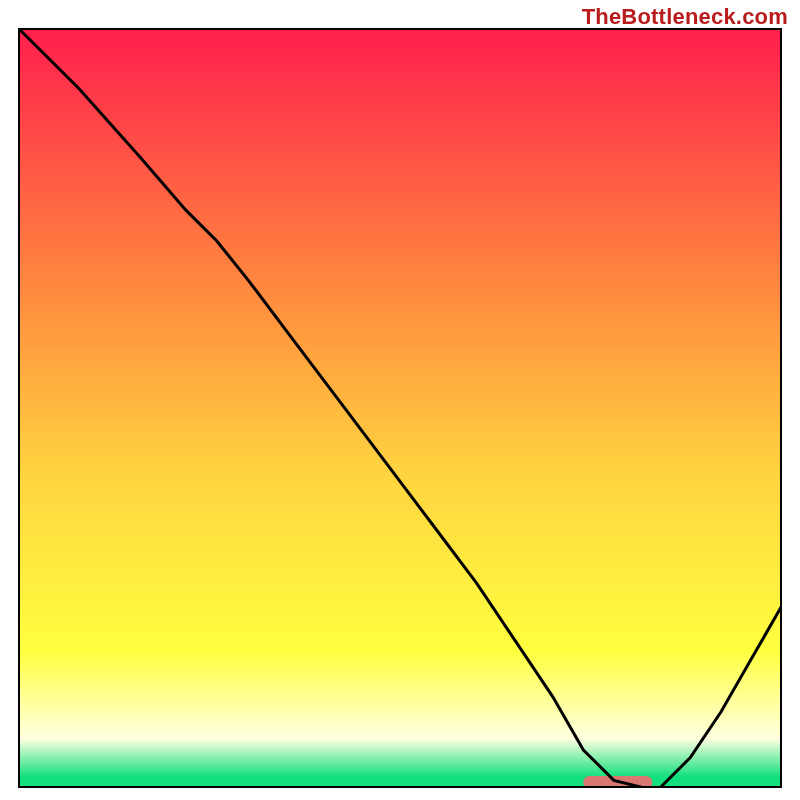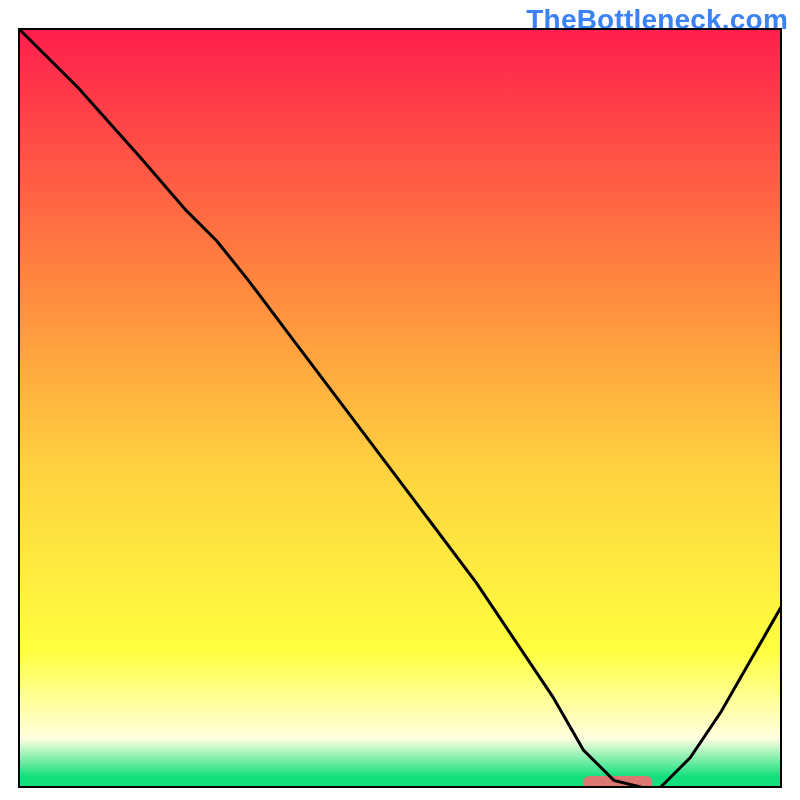--- a/index.html
+++ b/index.html
@@ -12,23 +12,23 @@
   }
   .wrap {
     position: relative;
     width: 800px;
     height: 800px;
   }
   .attribution {
     position: absolute;
     top: 4px;
     right: 12px;
-    font-size: 28px;
+    font-size: 22px;
     font-weight: 600;
-    color: #3b82f6;
+    color: #b91c1c;
     letter-spacing: 0.2px;
   }
   .plot {
     position: absolute;
     left: 18px;
     top: 28px;
     width: 764px;
     height: 760px;
   }
   svg { display: block; }

